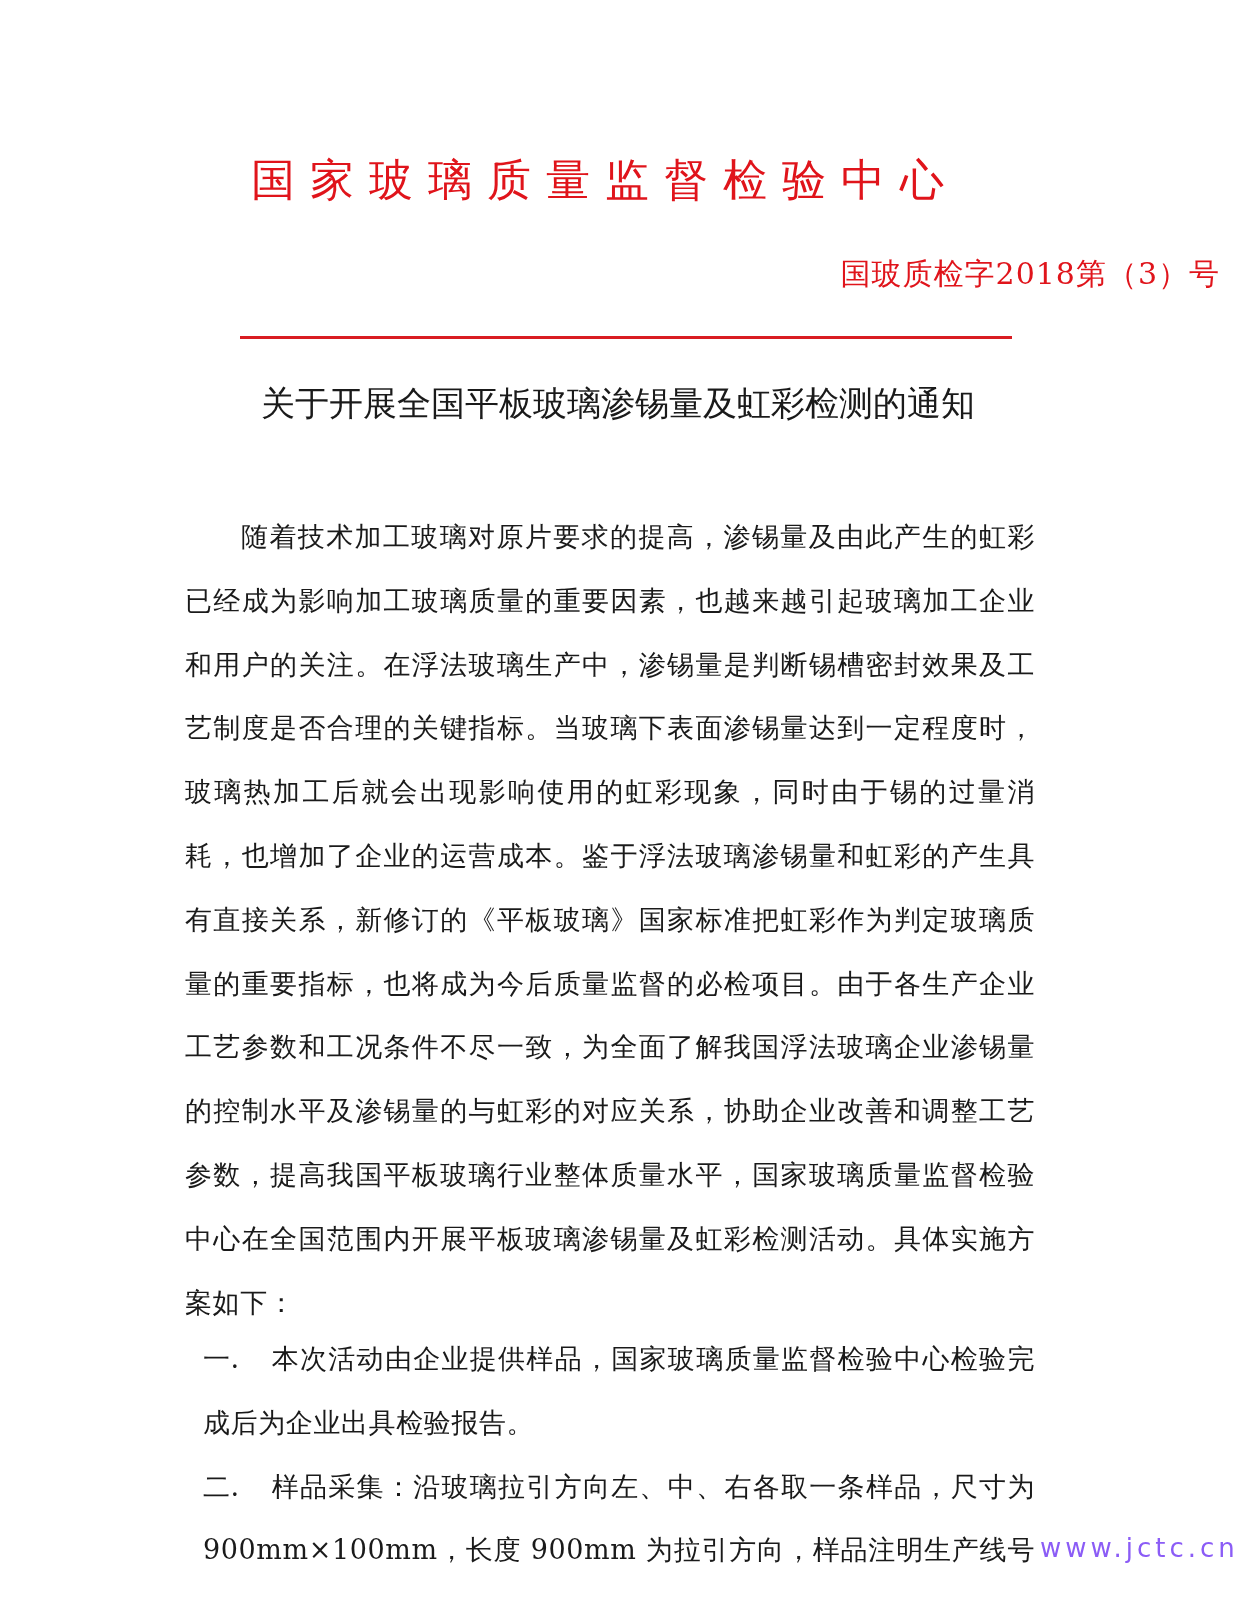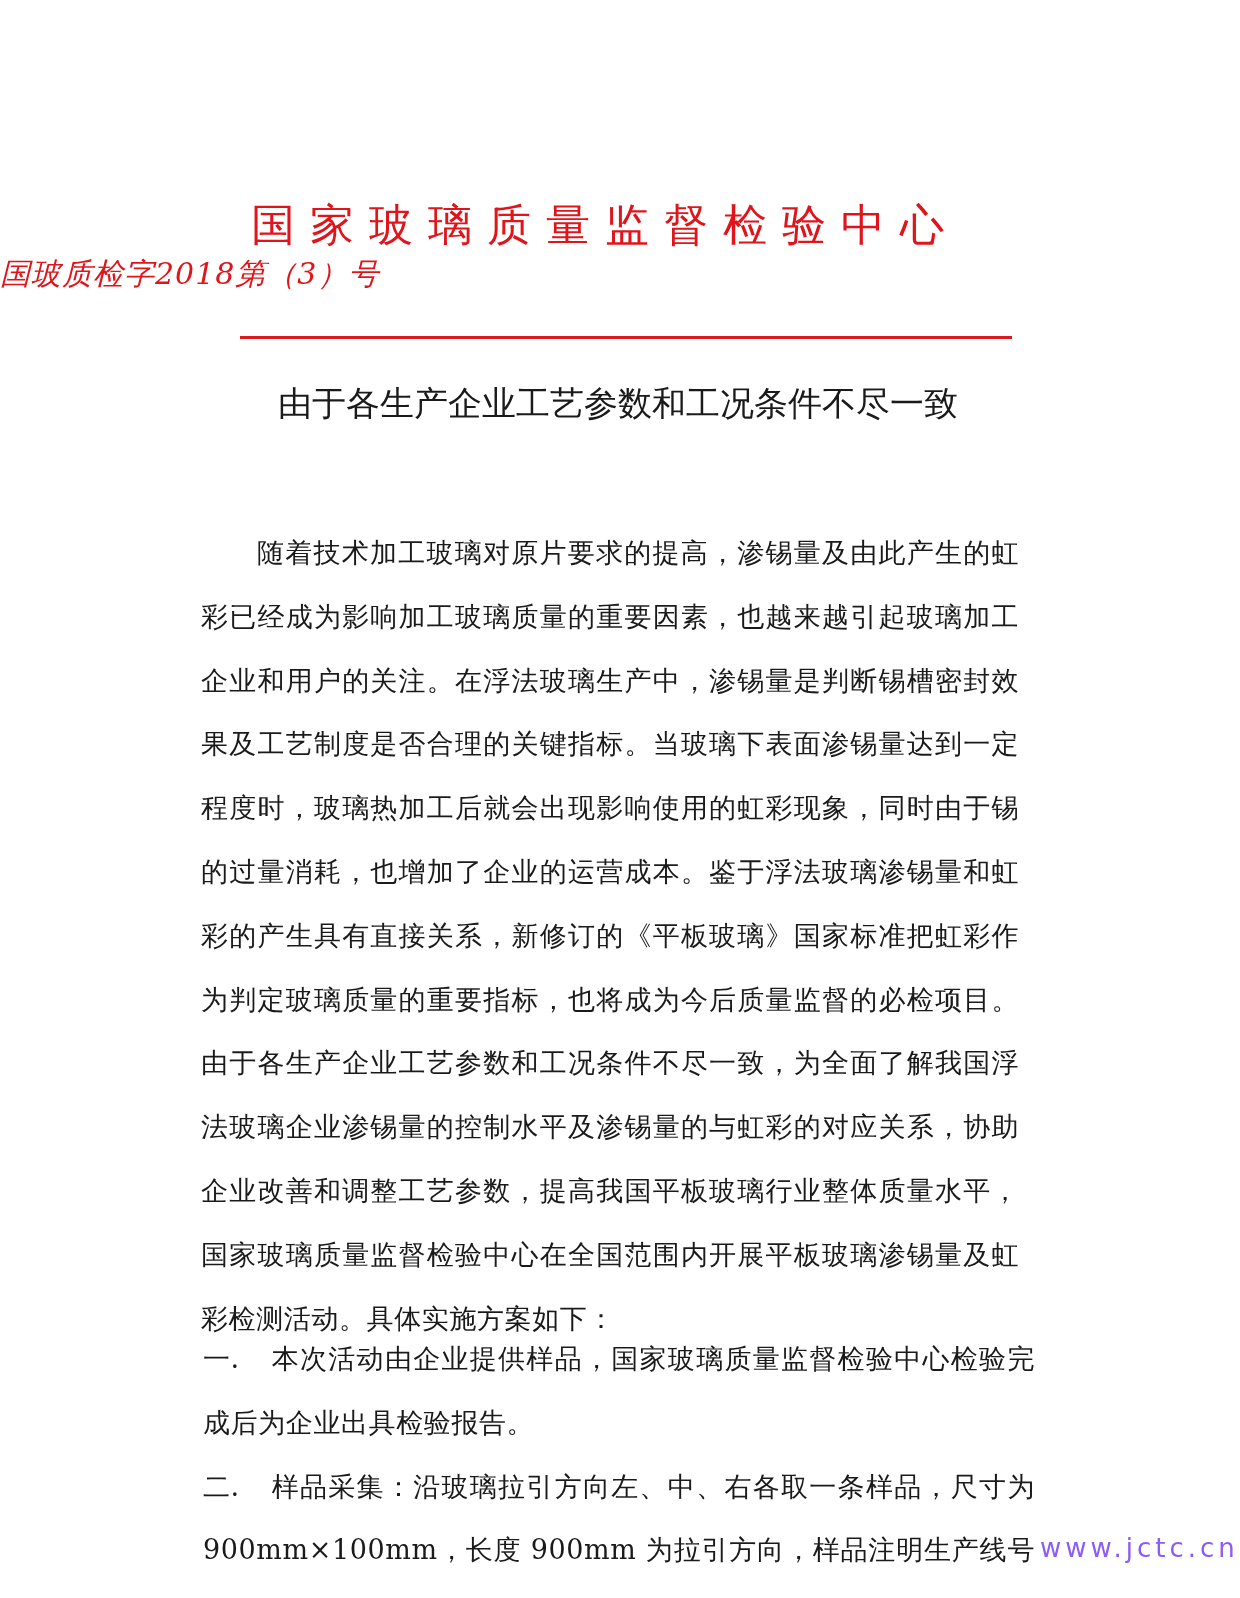--- a/index.html
+++ b/index.html
@@ -19,33 +19,31 @@
       position: absolute;
       top: 150px;
       left: 0;
       width: 1210px;
       text-align: center;
       color: #e0141b;
       font-size: 44px;
       letter-spacing: 15px;
       line-height: 60px;
       font-family: "DejaVu Serif", "Liberation Serif", serif;
-      margin-top: 45px;
     }
     .doc-number {
       position: absolute;
       top: 250px;
       left: 0;
       width: 1220px;
-      text-align: left;
+      text-align: right;
       color: #e0141b;
       font-size: 30px;
       line-height: 48px;
       letter-spacing: 1px;
-      font-style: italic;
     }
     .red-rule {
       position: absolute;
       top: 336px;
       left: 240px;
       width: 772px;
       height: 3px;
       background: #d91c22;
     }
     .notice-title {
@@ -62,21 +60,21 @@
       position: absolute;
       top: 505px;
       left: 185px;
       width: 850px;
       font-size: 27px;
       line-height: 63.8px;
       letter-spacing: 0.6px;
       text-align: justify;
     }
     .body-text p {
-      margin: 16px;
+      margin: 0;
       text-indent: 56px;
     }
     .list {
       position: absolute;
       top: 1327px;
       left: 203px;
       width: 832px;
       font-size: 27px;
       line-height: 63.8px;
       letter-spacing: 0.6px;
@@ -103,21 +101,21 @@
   </style>
 </head>
 <body>
 
 <div class="org-title">国家玻璃质量监督检验中心</div>
 
 <div class="doc-number">国玻质检字2018第（3）号</div>
 
 <div class="red-rule"></div>
 
-<div class="notice-title">由于各生产企业工艺参数和工况条件不尽一致</div>
+<div class="notice-title">关于开展全国平板玻璃渗锡量及虹彩检测的通知</div>
 
 <div class="body-text">
   <p>随着技术加工玻璃对原片要求的提高，渗锡量及由此产生的虹彩已经成为影响加工玻璃质量的重要因素，也越来越引起玻璃加工企业和用户的关注。在浮法玻璃生产中，渗锡量是判断锡槽密封效果及工艺制度是否合理的关键指标。当玻璃下表面渗锡量达到一定程度时，玻璃热加工后就会出现影响使用的虹彩现象，同时由于锡的过量消耗，也增加了企业的运营成本。鉴于浮法玻璃渗锡量和虹彩的产生具有直接关系，新修订的《平板玻璃》国家标准把虹彩作为判定玻璃质量的重要指标，也将成为今后质量监督的必检项目。由于各生产企业工艺参数和工况条件不尽一致，为全面了解我国浮法玻璃企业渗锡量的控制水平及渗锡量的与虹彩的对应关系，协助企业改善和调整工艺参数，提高我国平板玻璃行业整体质量水平，国家玻璃质量监督检验中心在全国范围内开展平板玻璃渗锡量及虹彩检测活动。具体实施方案如下：</p>
 </div>
 
 <div class="list">
   <div class="list-item">
     <span class="list-marker">一.</span><span>本次活动由企业提供样品，国家玻璃质量监督检验中心检验完成后为企业出具检验报告。</span>
   </div>
   <div class="list-item">

